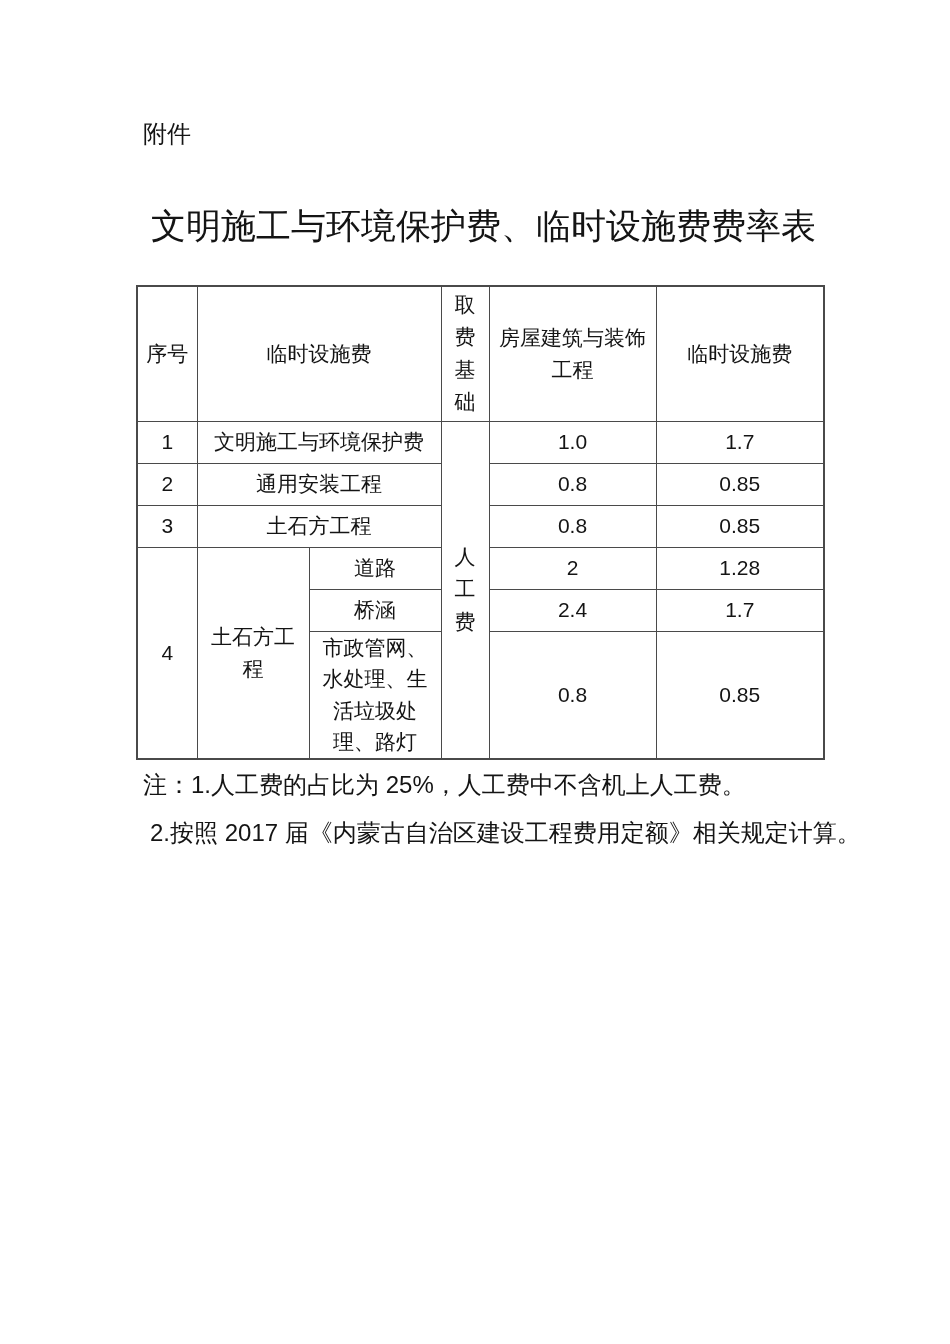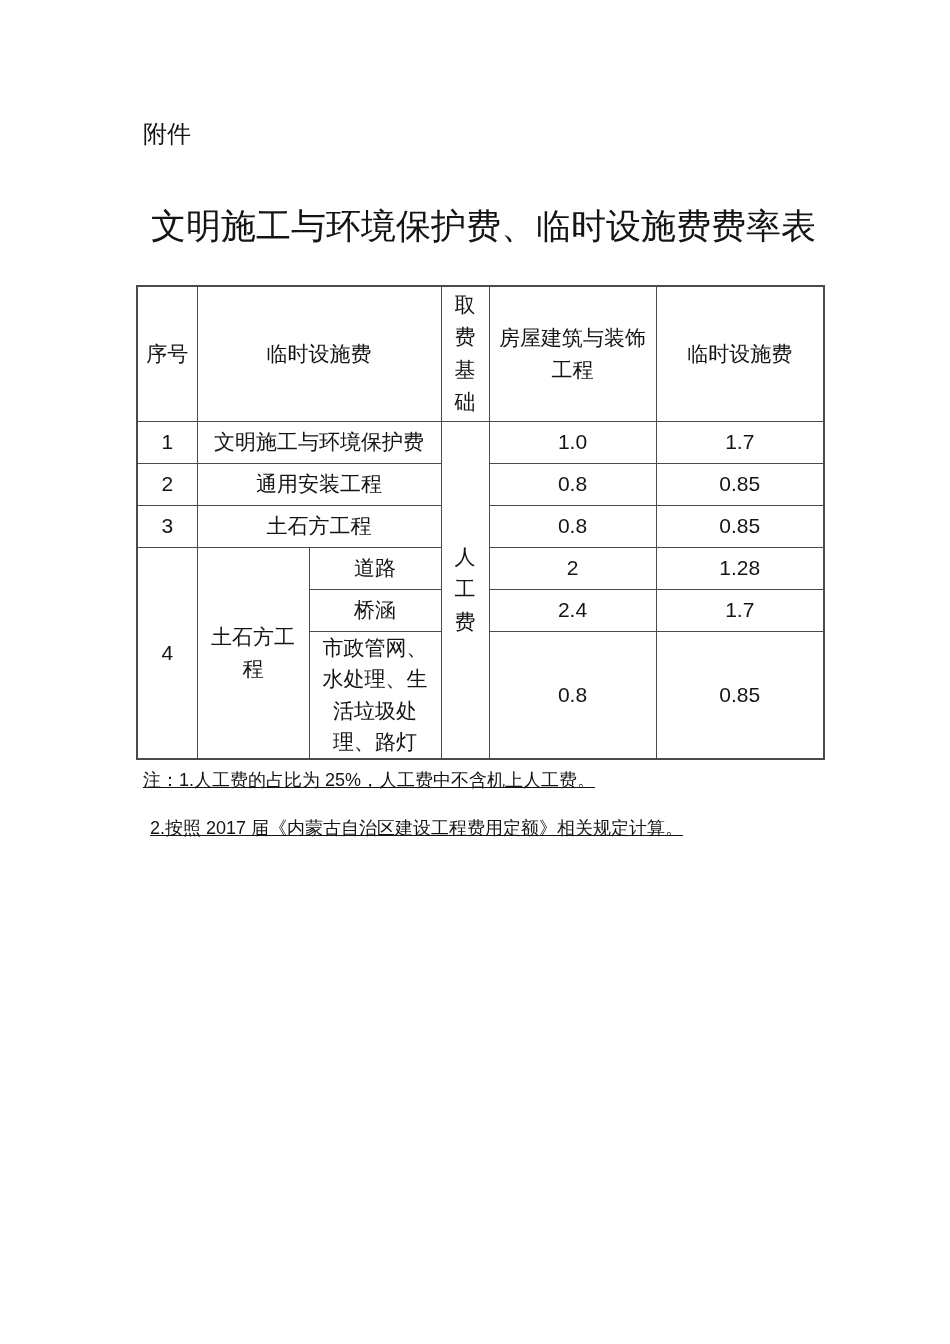--- a/index.html
+++ b/index.html
@@ -58,24 +58,23 @@
     width: 1.1em;
     line-height: 1.55;
     text-align: center;
   }
   td.cell-long {
     padding: 2px 2px;
     line-height: 1.55;
   }
   .note {
     position: absolute;
-    font-size: 18px;
+    font-size: 24px;
     line-height: 1.3;
     white-space: nowrap;
-    text-decoration: underline;
   }
   .note-1 { left: 143px; top: 769px; }
   .note-2 { left: 150px; top: 817px; }
 </style>
 </head>
 <body>
 
 <div class="attachment-label">附件</div>
 
 <h1 class="doc-title">文明施工与环境保护费、临时设施费费率表</h1>

